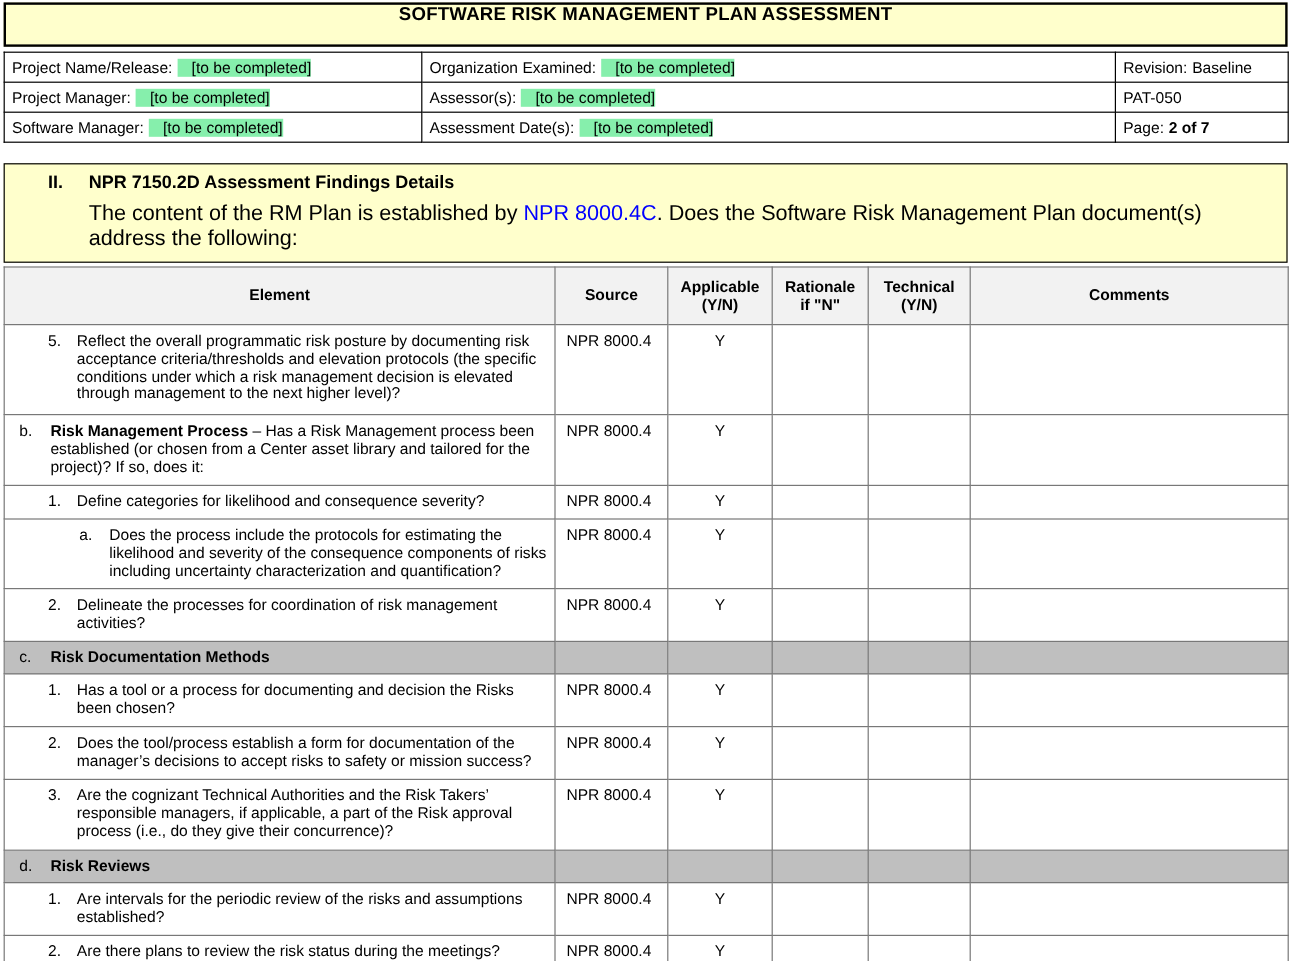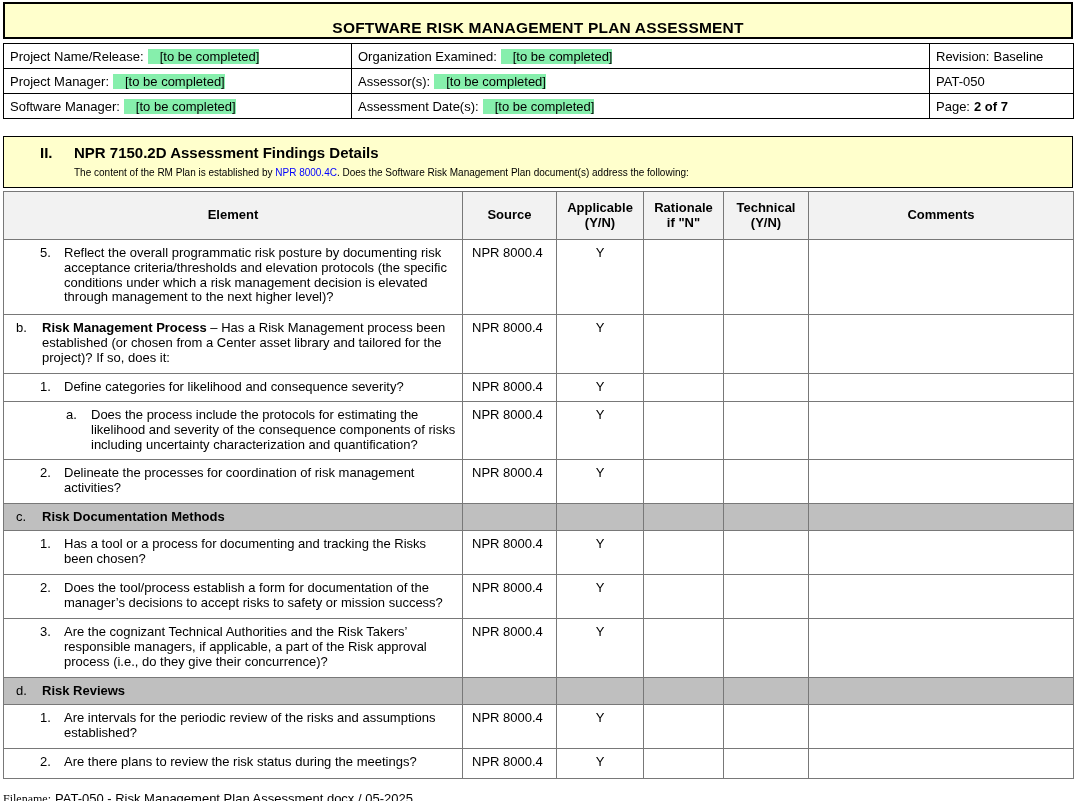--- a/index.html
+++ b/index.html
@@ -1,36 +1,36 @@
 <!DOCTYPE html>
 <html><head>
 <meta charset="utf-8">
 <style>
   html,body{margin:0;padding:0;width:1076px;height:801px;background:#ffffff;overflow:hidden;
     font-family:"Liberation Sans",sans-serif;color:#000;}
   
   .banner{margin:2px 3px 0 3px;height:33px;border:2px solid #000;background:#FFFFCC;
-    display:flex;align-items:flex-end;justify-content:center;}
+    display:flex;align-items:flex-start;justify-content:center;}
   .banner .title{font-size:15.5px;font-weight:bold;letter-spacing:.2px;}
   
   table{border-collapse:collapse;}
   .info-table{width:1070px;margin:4px 3px 0 3px;table-layout:fixed;}
   .info-table td{border:1.5px solid #000;height:22px;padding:1px 4px 1px 6px;
     font-size:13px;vertical-align:middle;white-space:nowrap;}
   .col-i1{width:348px;} .col-i2{width:578px;} .col-i3{width:144px;}
   .lbl{font-weight:normal;}
   .val{margin-left:4px;}
   .hl{background:#86efac;padding-left:12px;}
   .vb{font-weight:bold;}
   
   .section-box{margin:17px 3px 0 3px;border:1.5px solid #000;background:#FFFFCC;
     padding:7px 8px 9px 0;}
   .sec-line1{display:flex;font-size:15px;font-weight:bold;}
   .sec-numeral{width:34px;text-align:left;padding-left:36px;flex:0 0 auto;box-sizing:content-box;width:34px;}
-  .sec-line2{margin-left:70px;margin-top:6px;font-size:10px;}
+  .sec-line2{margin-left:70px;margin-top:6px;font-size:18px;}
   .link{color:#0000FF;text-decoration:none;cursor:pointer;}
   
   .main-table{width:1070px;margin:3px 3px 12px 3px;table-layout:fixed;}
   .main-table th,.main-table td{border:1px solid #787878;vertical-align:top;
     font-size:13px;line-height:1.14;padding:0;}
   .main-table thead th{height:47px;background:#F2F2F2;font-weight:bold;
     vertical-align:middle;text-align:center;}
   .c-el{width:459px;} .c-src{width:94px;} .c-app{width:87px;}
   .c-rat{width:80px;} .c-com{width:85px;} .c-cmt{width:265px;}
   .th-sub{display:block;}
@@ -205,21 +205,21 @@
         <td class="cell-src"></td>
         <td class="cell-app"></td>
         <td class="cell-rat"></td>
         <td class="cell-com"></td>
         <td class="cell-cmt"></td>
       </tr>
       <tr style="height: 44px;">
         <td class="cell-el">
           <div class="el ind-num">
             <span class="marker">1.</span>
-            <span class="txt">Has a tool or a process for documenting and tracking the Risks been chosen?</span>
+            <span class="txt">Has a tool or a process for documenting and decision the Risks been chosen?</span>
           </div>
         </td>
         <td class="cell-src">NPR 8000.4</td>
         <td class="cell-app">Y</td>
         <td class="cell-rat"></td>
         <td class="cell-com"></td>
         <td class="cell-cmt"></td>
       </tr>
       <tr style="height: 44px;">
         <td class="cell-el">

